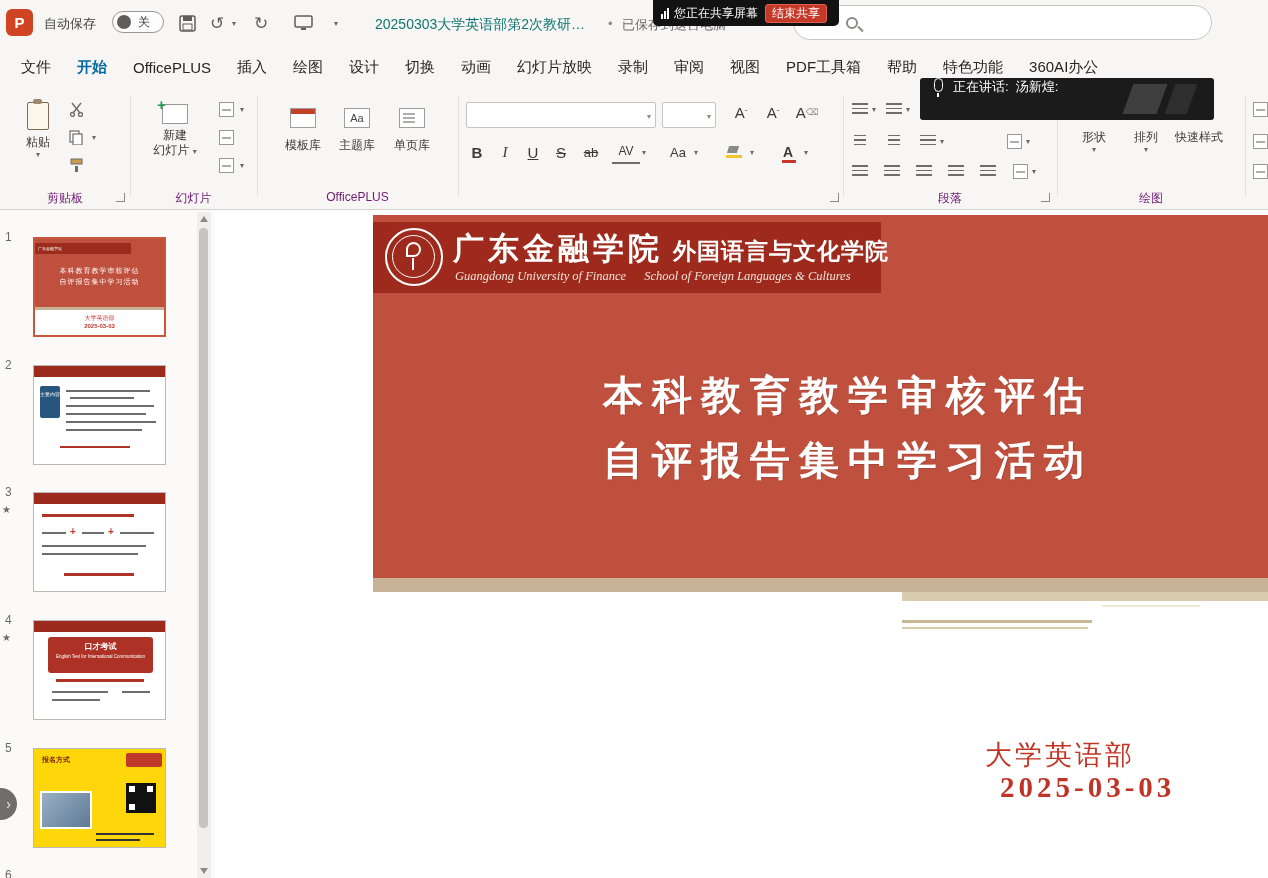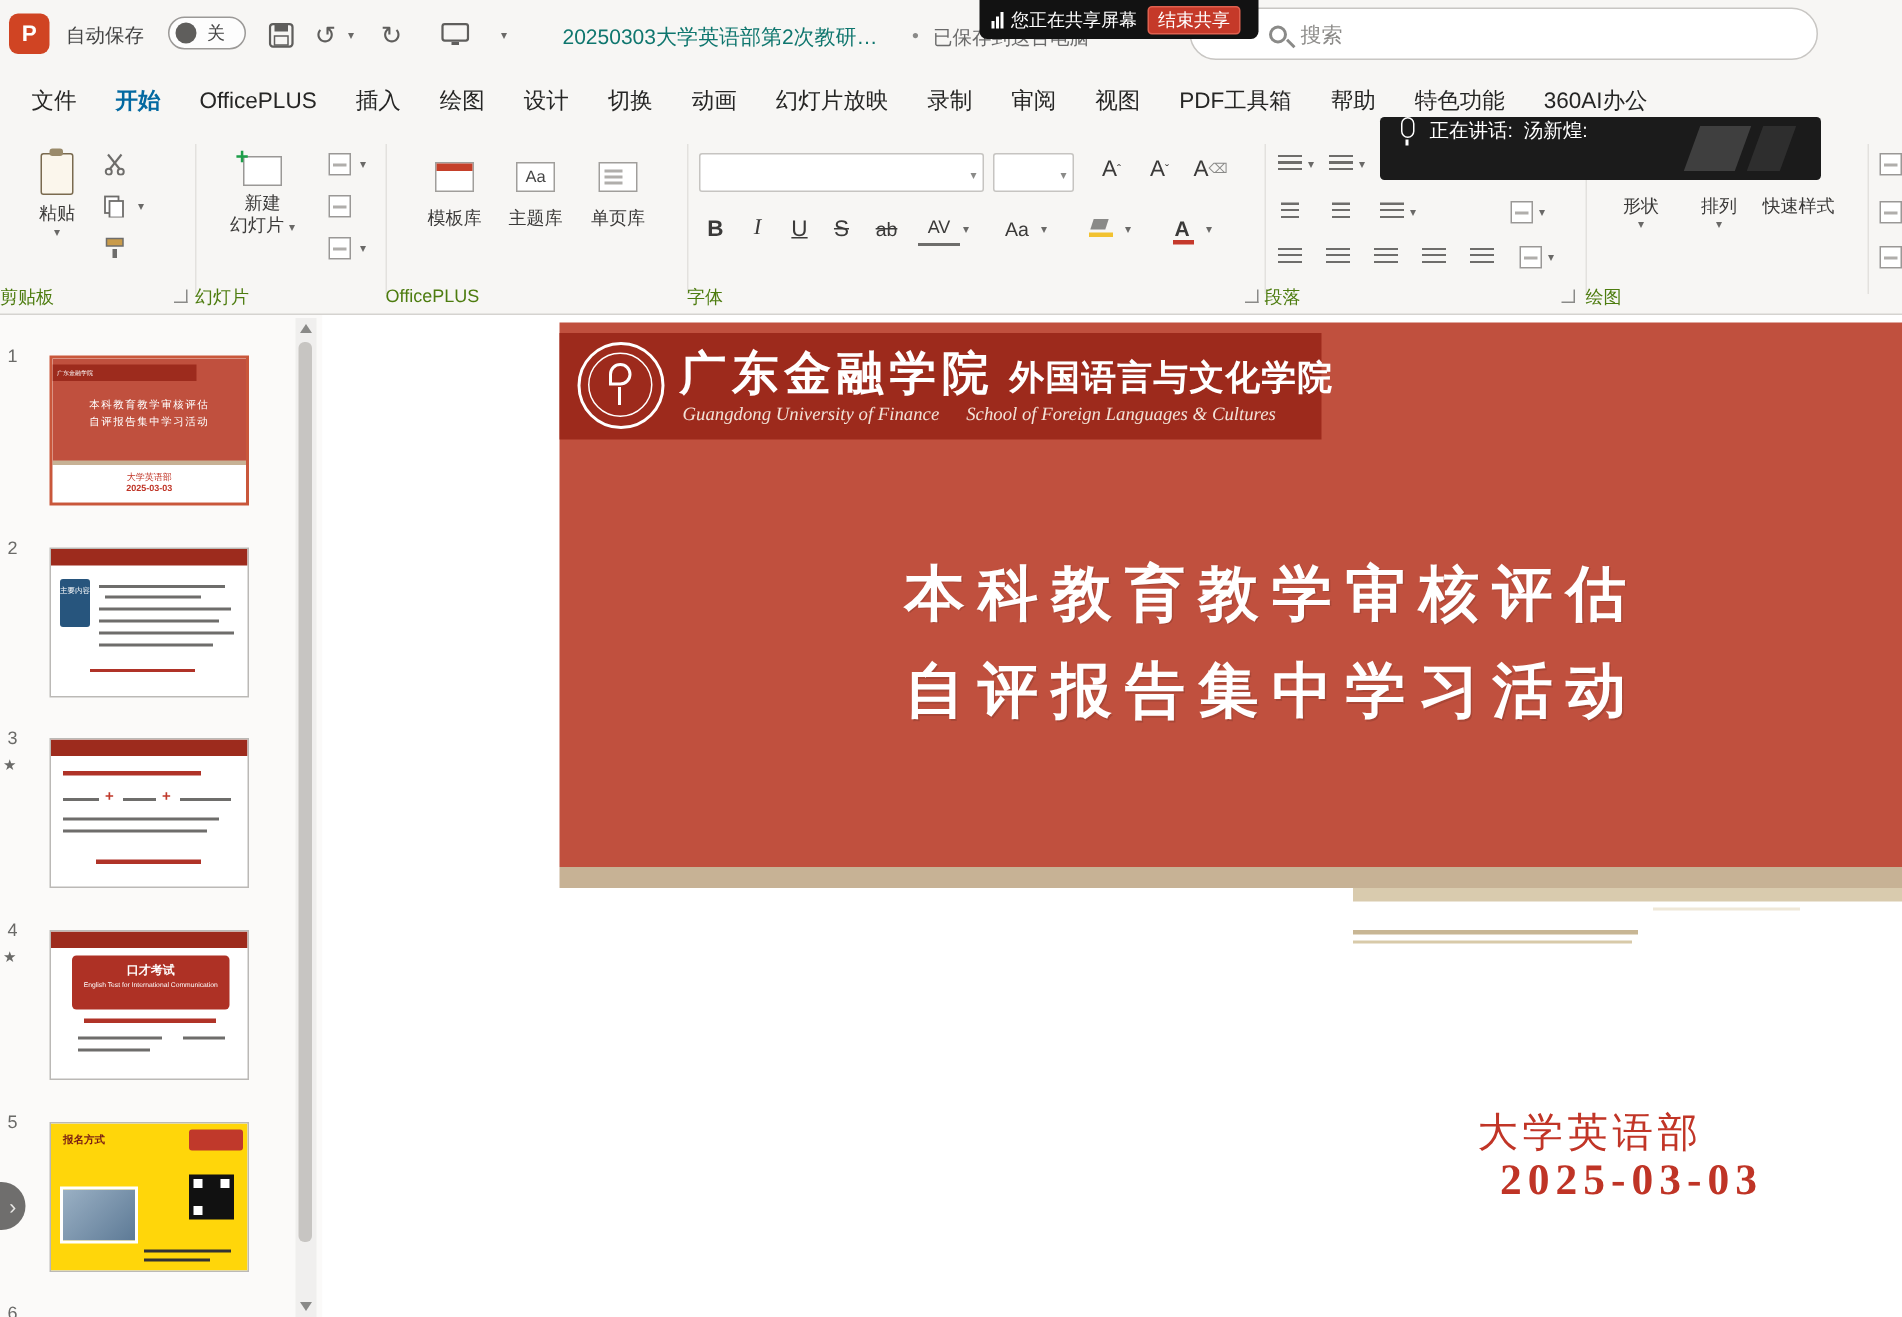--- a/index.html
+++ b/index.html
@@ -34,21 +34,21 @@
   .end-share{margin-left:7px;background:#c53929;border:1px solid #e0604f;border-radius:3px;color:#fff;font-size:12px;height:19px;padding:0 6px;font-family:Liberation Mono, monospace}
 
   
   #menubar{position:absolute;left:0;top:46px;width:100%;height:42px;display:flex;align-items:center;padding-left:8px}
   .tab{font-size:15px;color:#262625;padding:0 13px;white-space:nowrap}
   .tab.active{color:#0369a1;font-weight:bold}
 
   
   #ribbon{position:absolute;left:0;top:88px;width:100%;height:122px}
   .vdiv{position:absolute;top:8px;width:1px;height:100px;background:#e3e1de}
-  .g-label{position:absolute;top:102px;height:16px;font-size:12px;color:#4d7c0f;text-align:left}
+  .g-label{position:absolute;top:102px;height:16px;font-size:12px;color:#701a75;text-align:center}
   .launcher{position:absolute;width:9px;height:9px;border-right:1px solid #8a8a88;border-bottom:1px solid #8a8a88}
   .bigbtn{position:absolute;top:8px;display:flex;flex-direction:column;align-items:center;border-radius:3px}
   .bigbtn .lbl{font-size:12px;color:#3b3a39;line-height:15px}
   .arr{font-size:8px;color:#6a6967;line-height:9px}
   .sicon{position:absolute;width:20px;height:18px;display:flex;align-items:center;justify-content:center}
   .lines{width:16px;height:12px;background:repeating-linear-gradient(to bottom,#6e6d6b 0,#6e6d6b 1.5px,transparent 1.5px,transparent 4.5px)}
   .lines.short{width:12px}
   .combo{position:absolute;height:26px;background:#fff;border:1px solid #c6c4c1;border-radius:2px}
   .combo .carr{position:absolute;right:4px;top:9px;font-size:8px;color:#8a8a88}
   .fbtn{position:absolute;top:52px;width:26px;height:24px;display:flex;align-items:center;justify-content:center;font-size:15px;color:#3b3a39}
@@ -148,21 +148,20 @@
         </svg>
     </div>
     <span class="mini-arr" style="left:334px">▾</span>
 
     <span class="doc-title">20250303大学英语部第2次教研…</span>
     <span class="dot-sep">•</span>
     <span class="save-status">已保存到这台电脑</span>
 
     <div class="search">
       <span class="mag"></span>
-      <input type="text" readonly="" placeholder="搜索" style="">
     </div>
 
     <div class="share-banner">
       <span class="bars">
           <i style="height:5px"></i>
           <i style="height:8px"></i>
           <i style="height:11px"></i>
         </span>
       <span class="txt">您正在共享屏幕</span>
       <button class="end-share">结束共享</button>
@@ -275,21 +274,20 @@
     <span class="arr abs" style="left:694px;top:60px">▾</span>
     <div class="fbtn" style="left:722px;width:24px">
         <span class="pen-ic"></span>
       </div>
     <span class="arr abs" style="left:750px;top:60px">▾</span>
     <div class="fbtn" style="left:776px;width:24px">
         <span class="colorA">A</span>
       </div>
     <span class="arr abs" style="left:804px;top:60px">▾</span>
 
-    <div class="g-label" style="left:458px;width:385px">字体</div>
     <span class="launcher" style="left:830px;top:105px"></span>
     <div class="vdiv" style="left:843px"></div>
 
     <div class="sicon" style="left:850px;top:12px">
         <span class="lines"></span>
       </div>
     <span class="arr abs" style="left:872px;top:17px">▾</span>
     <div class="sicon" style="left:884px;top:12px">
         <span class="lines"></span>
       </div>

